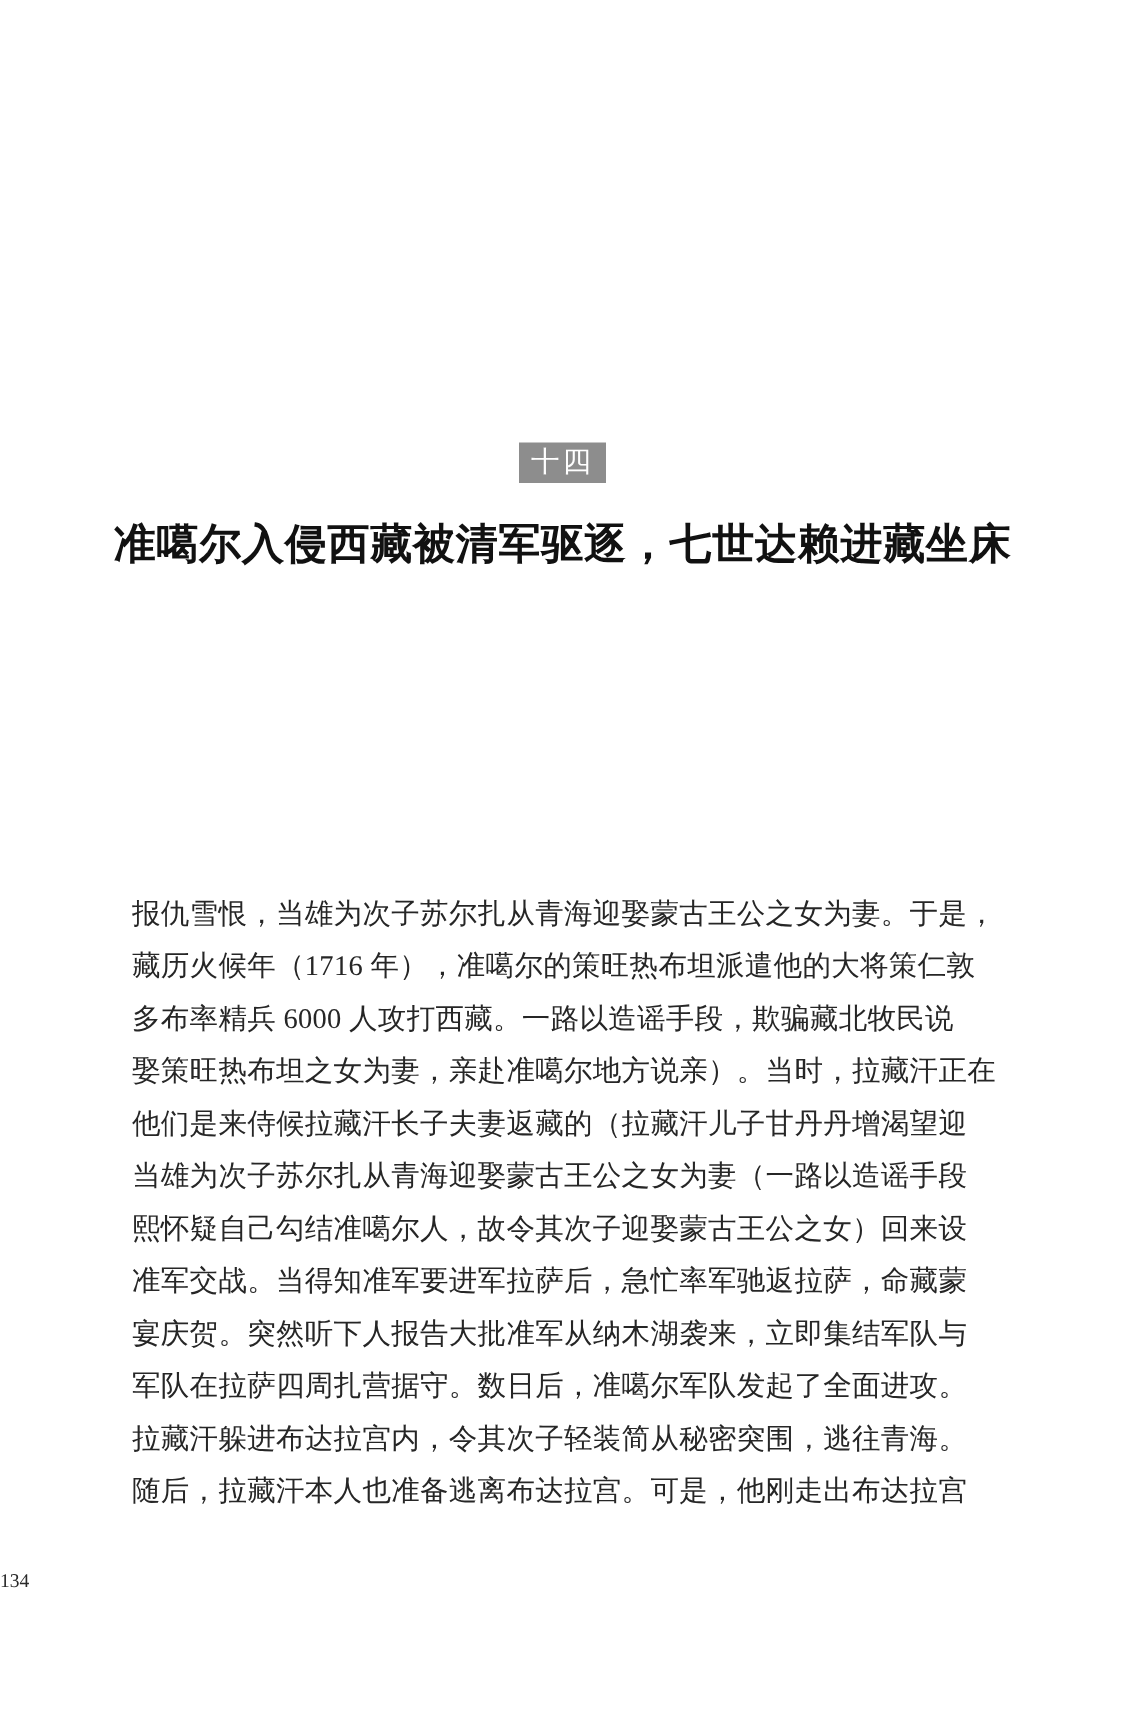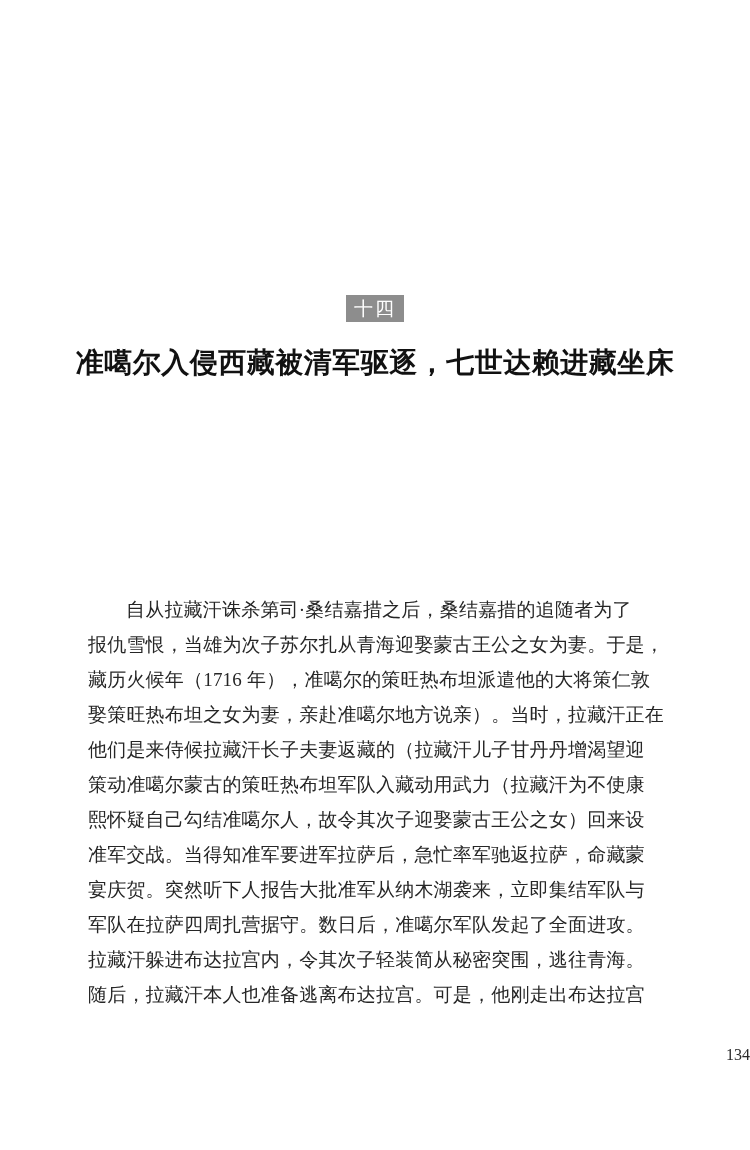--- a/index.html
+++ b/index.html
@@ -58,41 +58,41 @@
     letter-spacing: 0.2px;
   }
   .body-line.indent {
     text-indent: 2em;
   }
   .page-number {
     position: absolute;
     top: 1046px;
     left: 0;
     width: 100%;
-    text-align: right;
-    font-size: 16px;
+    text-align: left;
+    font-size: 13px;
     color: #2a2a2a;
   }
 </style>
 </head>
 <body>
 
 <div class="page">
 
   <div class="chapter-badge">十四</div>
 
   <h1 class="chapter-title">准噶尔入侵西藏被清军驱逐，七世达赖进藏坐床</h1>
 
   <div class="body-block">
-    <div class="body-line indent">自从拉藏汗诛杀第司·桑结嘉措之后，桑结嘉措的追随者为了</div>
     <div class="body-line">报仇雪恨，当雄为次子苏尔扎从青海迎娶蒙古王公之女为妻。于是，</div>
     <div class="body-line">藏历火候年（1716 年），准噶尔的策旺热布坦派遣他的大将策仁敦</div>
+    <div class="body-line">多布率精兵 6000 人攻打西藏。一路以造谣手段，欺骗藏北牧民说</div>
     <div class="body-line">娶策旺热布坦之女为妻，亲赴准噶尔地方说亲）。当时，拉藏汗正在</div>
     <div class="body-line">他们是来侍候拉藏汗长子夫妻返藏的（拉藏汗儿子甘丹丹增渴望迎</div>
-    <div class="body-line">策动准噶尔蒙古的策旺热布坦军队入藏动用武力（拉藏汗为不使康</div>
+    <div class="body-line">当雄为次子苏尔扎从青海迎娶蒙古王公之女为妻（一路以造谣手段</div>
     <div class="body-line">熙怀疑自己勾结准噶尔人，故令其次子迎娶蒙古王公之女）回来设</div>
     <div class="body-line">准军交战。当得知准军要进军拉萨后，急忙率军驰返拉萨，命藏蒙</div>
     <div class="body-line">宴庆贺。突然听下人报告大批准军从纳木湖袭来，立即集结军队与</div>
     <div class="body-line">军队在拉萨四周扎营据守。数日后，准噶尔军队发起了全面进攻。</div>
     <div class="body-line">拉藏汗躲进布达拉宫内，令其次子轻装简从秘密突围，逃往青海。</div>
     <div class="body-line">随后，拉藏汗本人也准备逃离布达拉宫。可是，他刚走出布达拉宫</div>
   </div>
 
   <div class="page-number">134</div>
 

